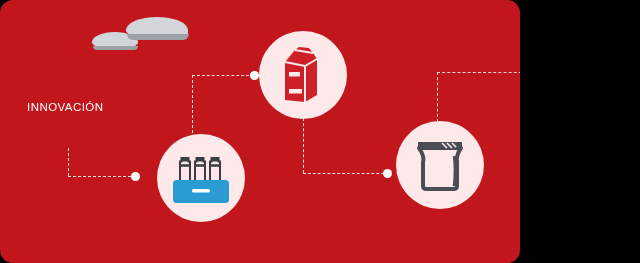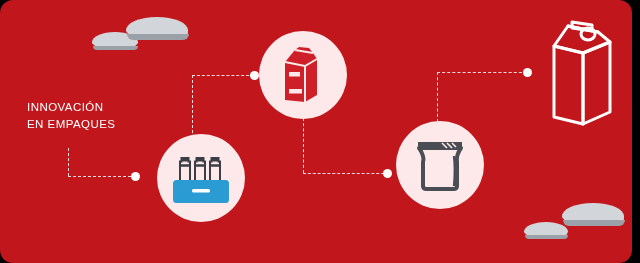--- a/index.html
+++ b/index.html
@@ -1,18 +1,18 @@
 <!DOCTYPE html>
 <html><head>
 <meta charset="utf-8">
 <style>
   html,body{margin:0;padding:0;background:#000;}
   body{width:640px;height:263px;overflow:hidden;
        font-family:"Liberation Sans","DejaVu Sans",sans-serif;}
-  #stage{position:relative;width:632px;height:263px;}
+  #stage{position:relative;width:520px;height:263px;}
   #panel{position:absolute;inset:0;background:#c1161c;border-radius:13px;overflow:hidden;}
 
   
   .cloud{position:absolute;}
   .cloud .body{position:absolute;left:0;top:0;width:100%;height:100%;
        background:#d2d6da;border-radius:50% 50% 45% 45%/60% 60% 40% 40%;}
   .cloud .bump{position:absolute;background:#d2d6da;border-radius:50%;}
   .cloud .shade{position:absolute;left:2%;bottom:-1px;width:99%;height:26%;
        background:#9aa1a8;border-radius:0 0 8px 8px;}
 
@@ -57,21 +57,20 @@
   </div>
 
   <div class="cloud" style="left:562px;top:203px;width:62px;height:22px;">
     <div class="body"></div>
     <div class="bump" style="left:32px;top:8px;width:30px;height:15px;"></div>
     <div class="shade"></div>
   </div>
 
   <div id="label">
     <div>INNOVACIÓN</div>
-    <div>EN EMPAQUES</div>
   </div>
 
   <div class="dash-v" style="left:68px;top:148px;height:28px;"></div>
   <div class="dash-h" style="left:68px;top:176px;width:68px;"></div>
   <div class="dot" style="left:131px;top:172px;"></div>
 
   <div class="dash-v" style="left:192px;top:75px;height:58px;"></div>
   <div class="dash-h" style="left:192px;top:75px;width:62px;"></div>
   <div class="dot" style="left:250px;top:71px;"></div>
 

